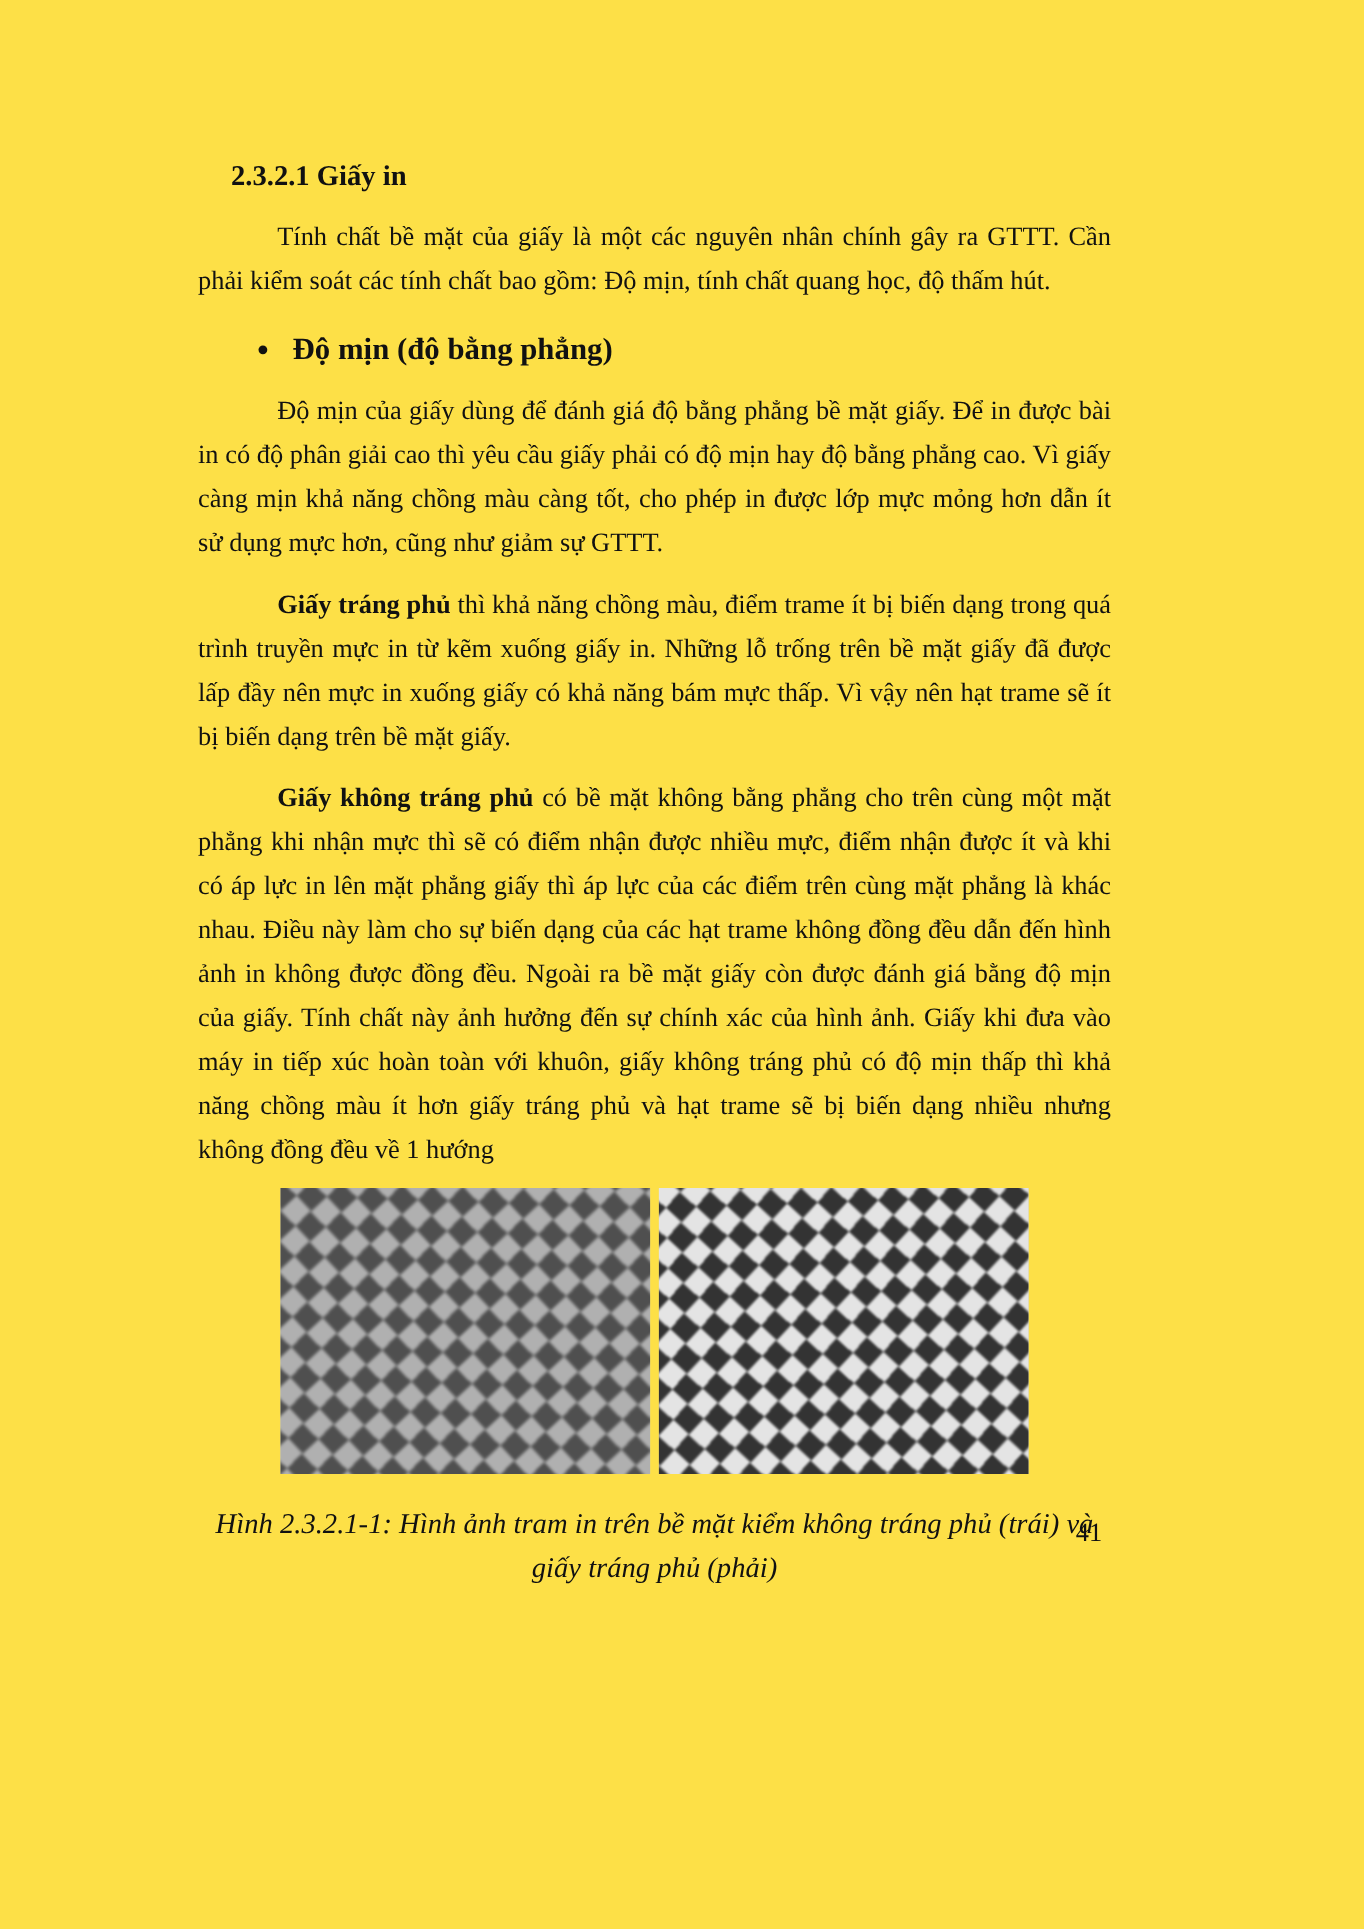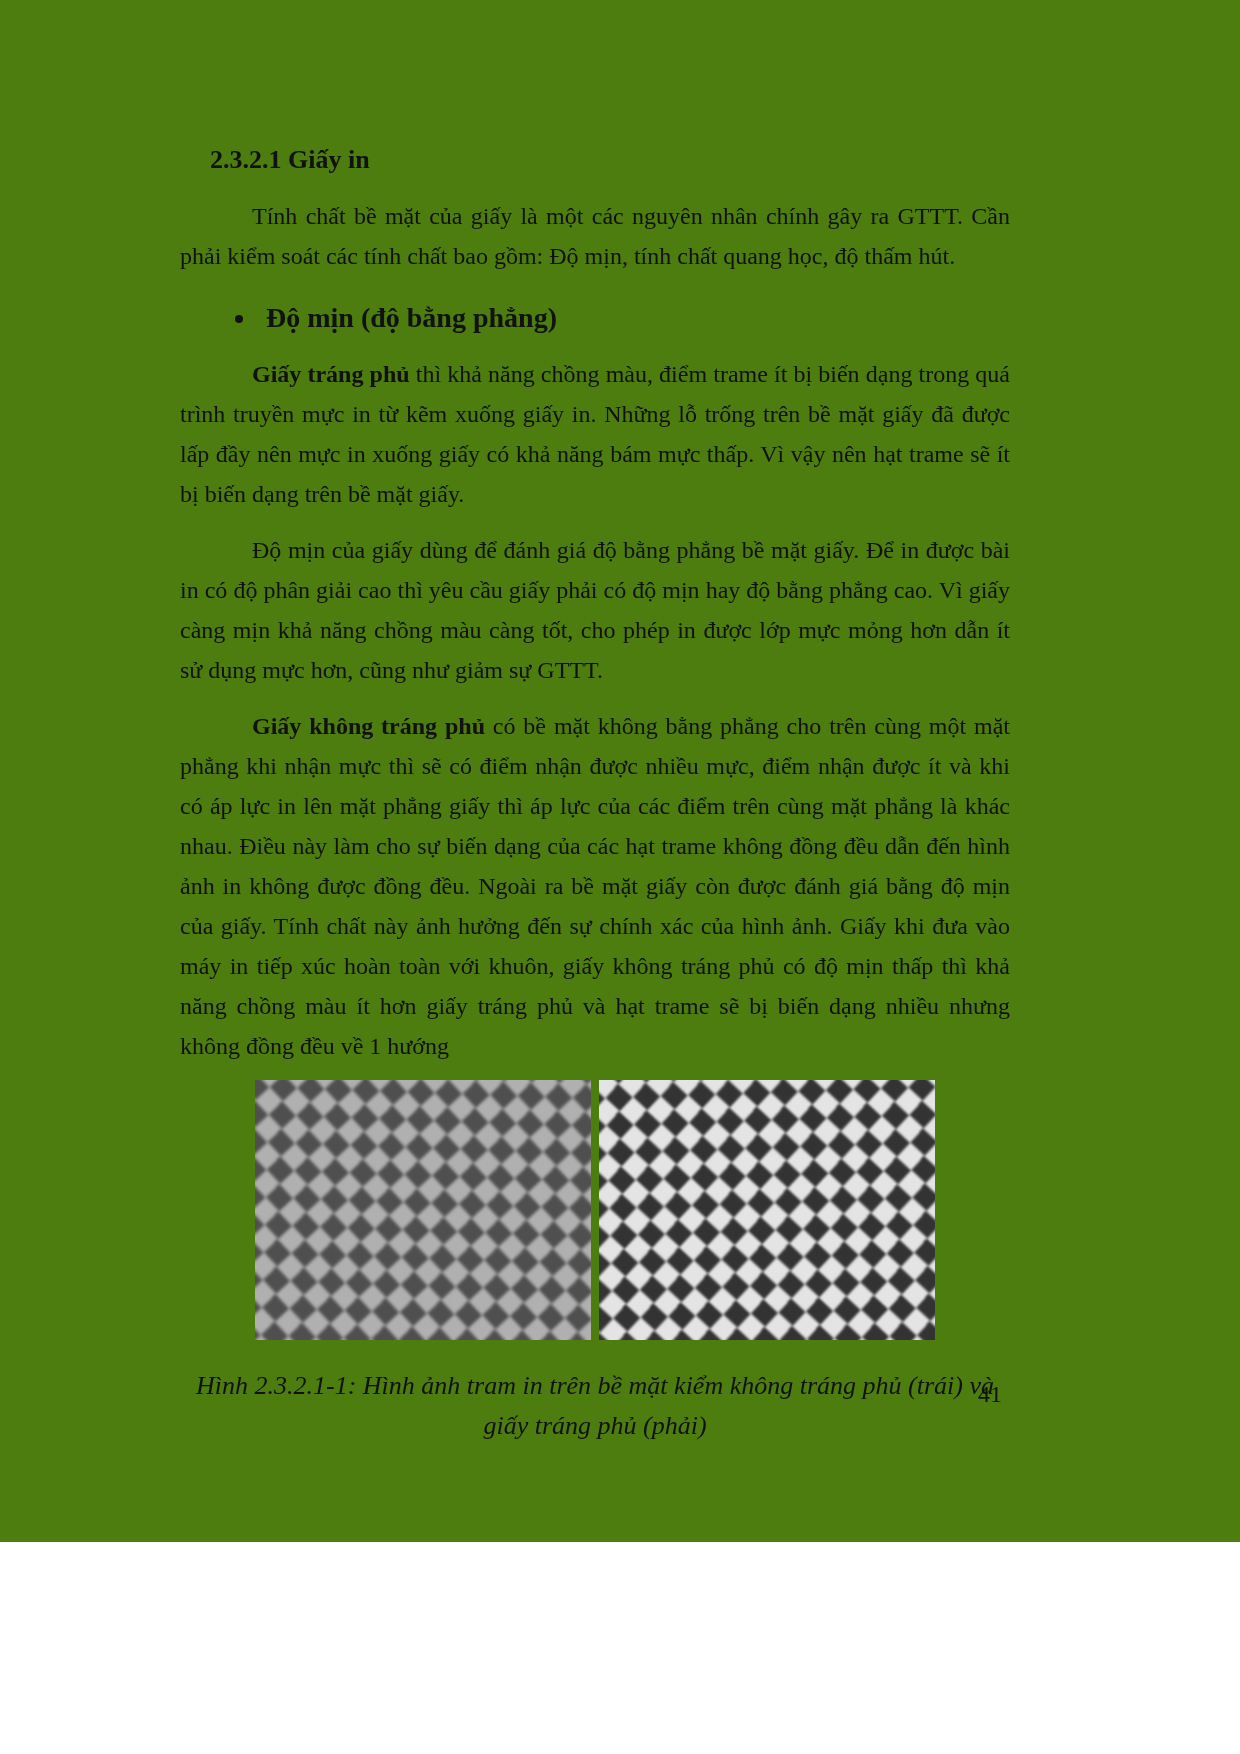--- a/index.html
+++ b/index.html
@@ -1,20 +1,20 @@
 <!DOCTYPE html>
 <html><head>
   <meta charset="utf-8">
   <style>
     html, body { margin: 0; padding: 0; background: #ffffff; }
     .page {
       width: 1240px;
-      height: 1542px;
+      height: 1754px;
       position: relative;
-      background: #4d7c0f;
+      background: #fde047;
       font-family: "Liberation Serif", "DejaVu Serif", serif;
       color: #111111;
       overflow: hidden;
     }
     .content {
       position: absolute;
       left: 180px;
       right: 230px;
       top: 140px;
     }
@@ -93,23 +93,23 @@
   <div class="content">
 
     <h2 class="heading">2.3.2.1 Giấy in</h2>
 
     <p class="para">Tính chất bề mặt của giấy là một các nguyên nhân chính gây ra GTTT. Cần phải kiểm soát các tính chất bao gồm: Độ mịn, tính chất quang học, độ thấm hút.</p>
 
     <ul class="bullets">
       <li>Độ mịn (độ bằng phẳng)</li>
     </ul>
 
+    <p class="para">Độ mịn của giấy dùng để đánh giá độ bằng phẳng bề mặt giấy. Để in được bài in có độ phân giải cao thì yêu cầu giấy phải có độ mịn hay độ bằng phẳng cao. Vì giấy càng mịn khả năng chồng màu càng tốt, cho phép in được lớp mực mỏng hơn dẫn ít sử dụng mực hơn, cũng như giảm sự GTTT.</p>
+
     <p class="para"><span class="lead">Giấy tráng phủ</span><span> thì khả năng chồng màu, điểm trame ít bị biến dạng trong quá trình truyền mực in từ kẽm xuống giấy in. Những lỗ trống trên bề mặt giấy đã được lấp đầy nên mực in xuống giấy có khả năng bám mực thấp. Vì vậy nên hạt trame sẽ ít bị biến dạng trên bề mặt giấy.</span></p>
-
-    <p class="para">Độ mịn của giấy dùng để đánh giá độ bằng phẳng bề mặt giấy. Để in được bài in có độ phân giải cao thì yêu cầu giấy phải có độ mịn hay độ bằng phẳng cao. Vì giấy càng mịn khả năng chồng màu càng tốt, cho phép in được lớp mực mỏng hơn dẫn ít sử dụng mực hơn, cũng như giảm sự GTTT.</p>
 
     <p class="para"><span class="lead">Giấy không tráng phủ</span><span> có bề mặt không bằng phẳng cho trên cùng một mặt phẳng khi nhận mực thì sẽ có điểm nhận được nhiều mực, điểm nhận được ít và khi có áp lực in lên mặt phẳng giấy thì áp lực của các điểm trên cùng mặt phẳng là khác nhau. Điều này làm cho sự biến dạng của các hạt trame không đồng đều dẫn đến hình ảnh in không được đồng đều. Ngoài ra bề mặt giấy còn được đánh giá bằng độ mịn của giấy. Tính chất này ảnh hưởng đến sự chính xác của hình ảnh. Giấy khi đưa vào máy in tiếp xúc hoàn toàn với khuôn, giấy không tráng phủ có độ mịn thấp thì khả năng chồng màu ít hơn giấy tráng phủ và hạt trame sẽ bị biến dạng nhiều nhưng không đồng đều về 1 hướng</span></p>
 
     <div class="figure">
       <div class="fig-row">
         <div class="halftone left">
           <div class="pattern"></div>
         </div>
         <div class="halftone right">
           <div class="pattern"></div>

